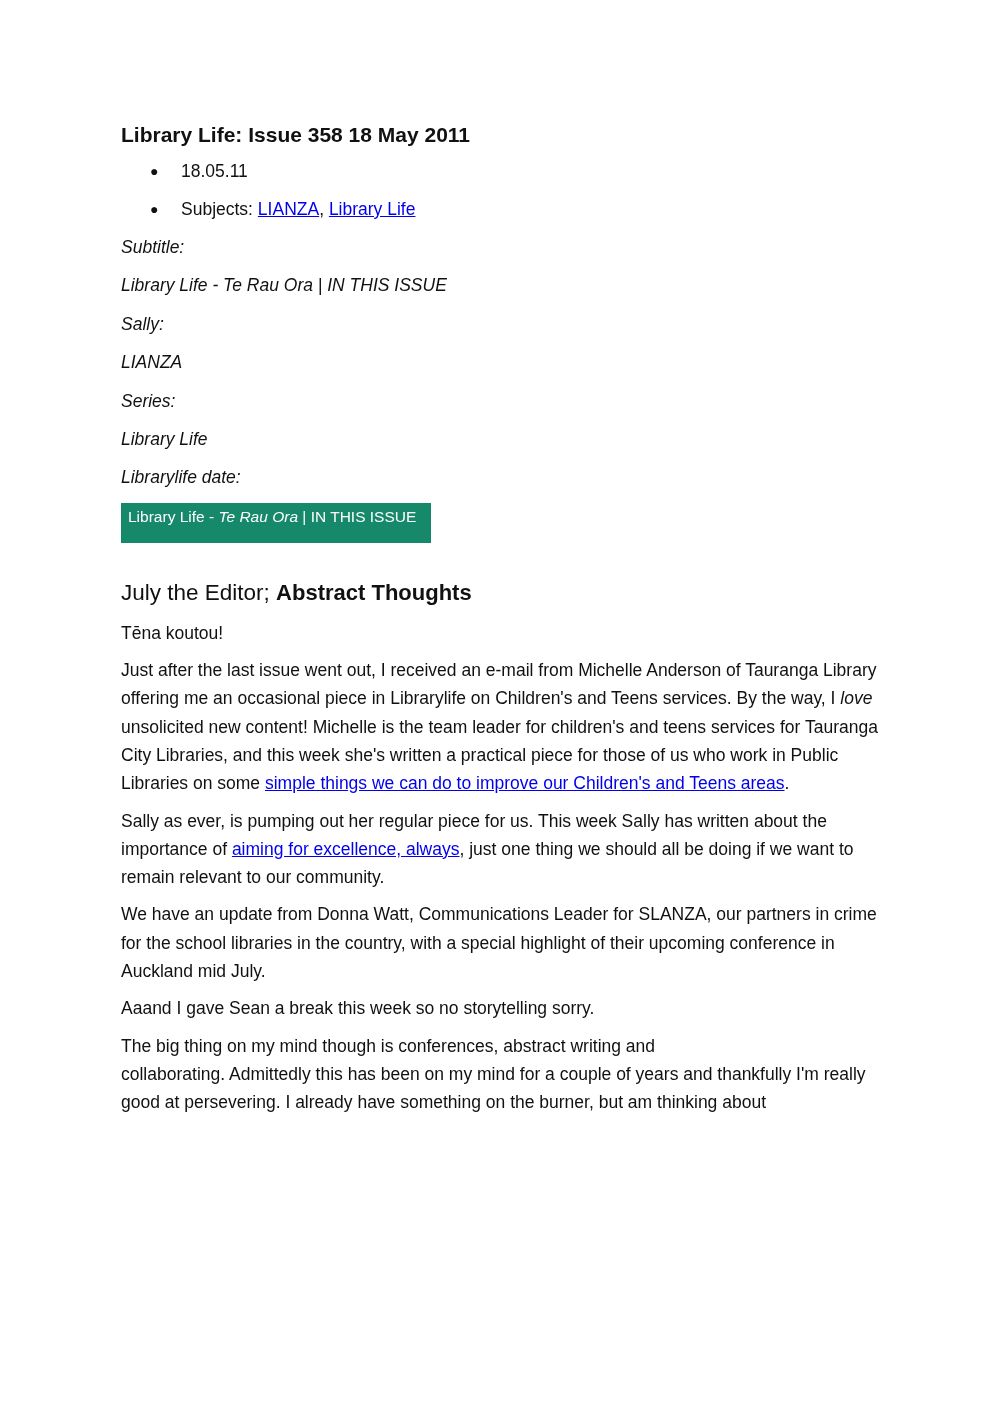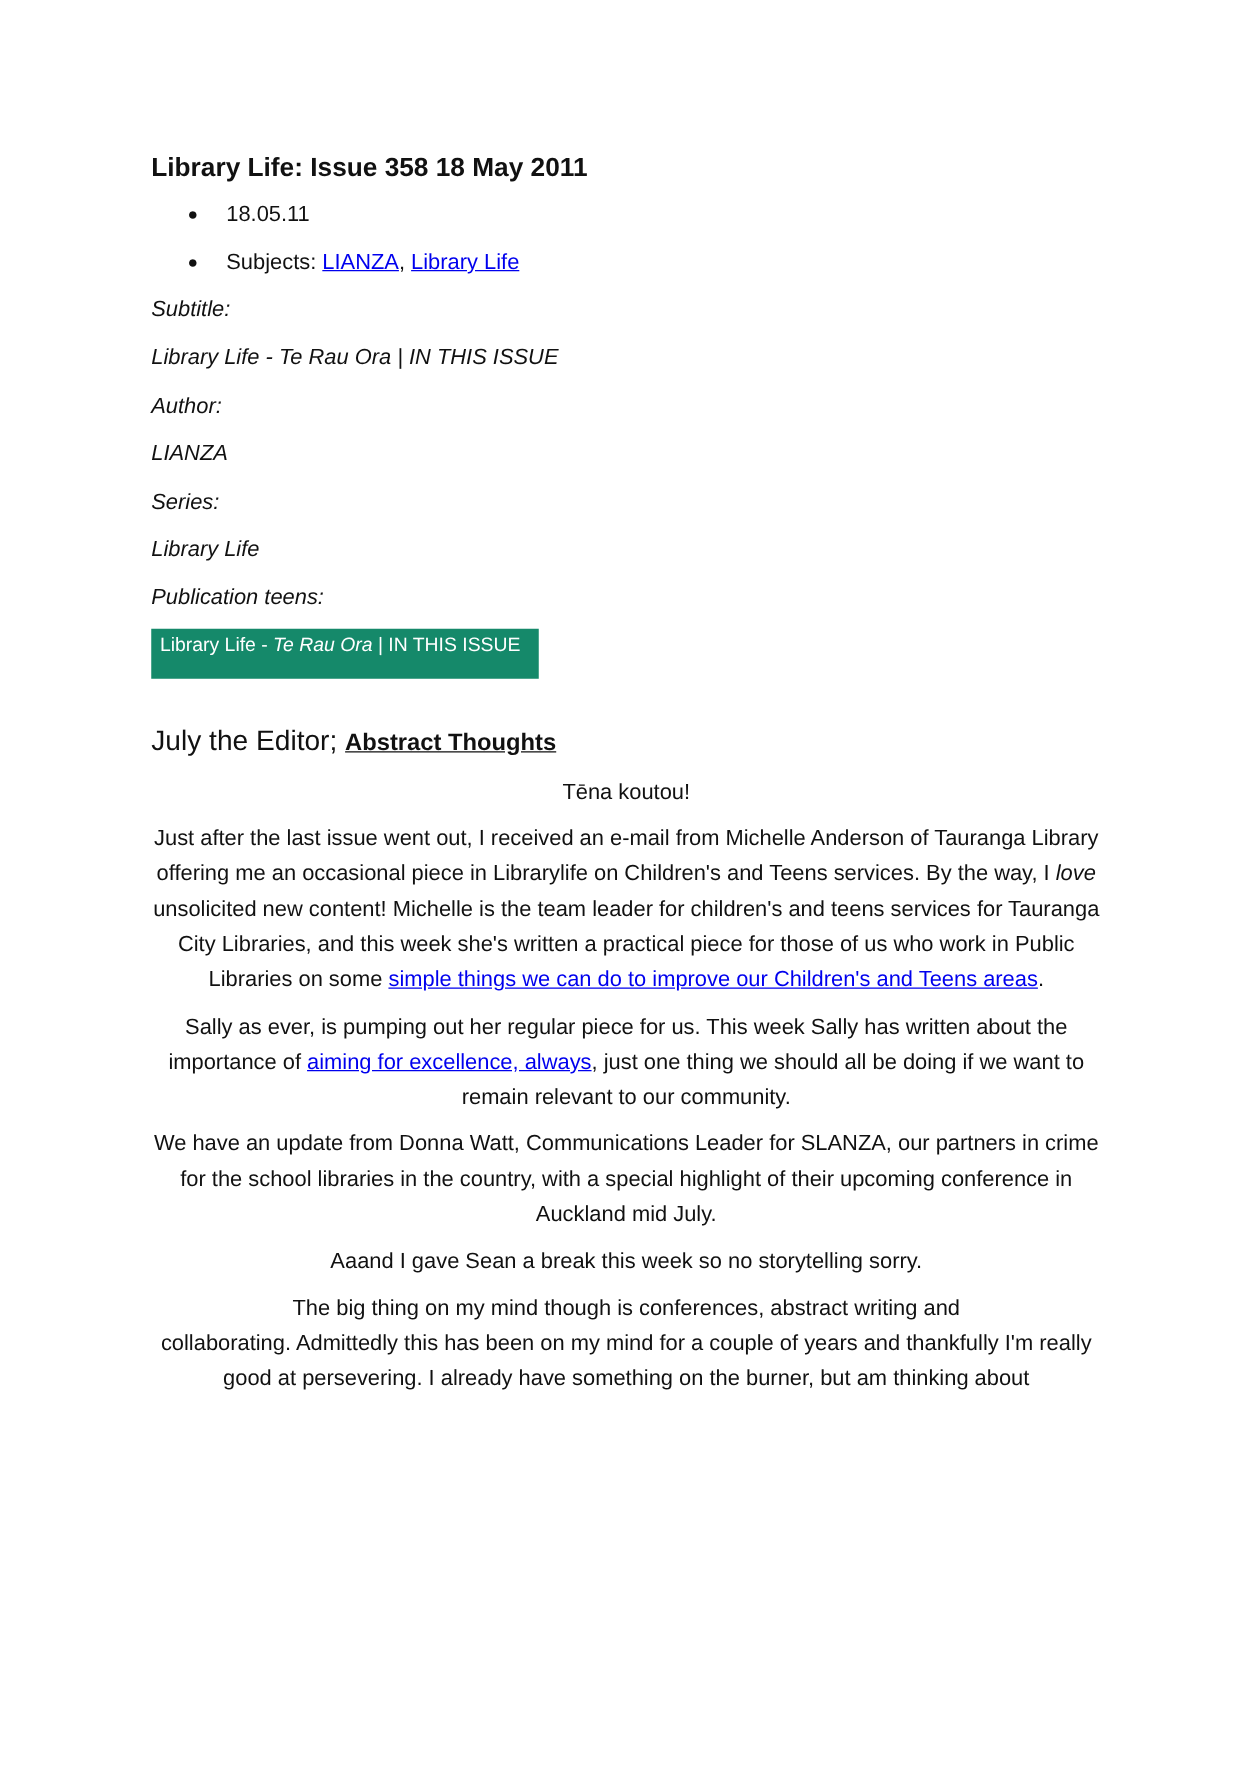--- a/index.html
+++ b/index.html
@@ -13,22 +13,22 @@
     .bullets li { position: relative; padding-left: 60px; height: 38px; line-height: 38px; font-size: 17.5px; }
     .bullets li .dot { position: absolute; left: 29px; top: 0; font-size: 14px; }
     a { color: #0000ee; text-decoration: underline; }
     .meta-line { font-size: 17.5px; height: 38.4px; line-height: 38.4px; margin: 0; font-style: italic; }
     .banner {
       margin-top: 6px; width: 310px; height: 40px; background: #15896a;
       color: #ffffff; font-size: 15.5px; line-height: 28px; padding-left: 7px; box-sizing: border-box;
     }
     .banner i { }
     .h2 { font-size: 22.5px; margin: 32px 0 0 0; height: 36px; line-height: 36px; font-weight: normal; }
-    .h2 b { font-weight: bold; font-size: 19px; text-decoration: underline; }
-    .para { font-size: 17.5px; line-height: 28.3px; margin: 0 0 9px 0; text-align: center; }
+    .h2 b { font-weight: bold; font-size: 22px; }
+    .para { font-size: 17.5px; line-height: 28.3px; margin: 0 0 9px 0; }
     .para.first { margin-top: 8px; }
   </style>
 </head>
 <body>
 
 <div class="page">
   <h1 class="title">Library Life: Issue 358 18 May 2011</h1>
 
   <ul class="bullets">
     <li>
@@ -37,25 +37,25 @@
     </li>
     <li>
       <span class="dot">●</span>
       <span>Subjects: </span><a href="#" style="color: rgb(0, 0, 238);">LIANZA</a><span>, </span><a href="#" style="color: rgb(0, 0, 238);">Library Life</a>
     </li>
   </ul>
 
   <div>
     <p class="meta-line">Subtitle:</p>
     <p class="meta-line">Library Life - Te Rau Ora | IN THIS ISSUE</p>
-    <p class="meta-line">Author:</p>
+    <p class="meta-line">Sally:</p>
     <p class="meta-line">LIANZA</p>
     <p class="meta-line">Series:</p>
     <p class="meta-line">Library Life</p>
-    <p class="meta-line">Publication teens:</p>
+    <p class="meta-line">Librarylife date:</p>
   </div>
 
   <div class="banner" style="background: rgb(21, 137, 106);">
     <span>Library Life - </span><i>Te Rau Ora</i><span> | IN THIS ISSUE</span>
   </div>
 
   <h2 class="h2">
     <span>July the Editor; </span><b>Abstract Thoughts</b>
   </h2>
 

